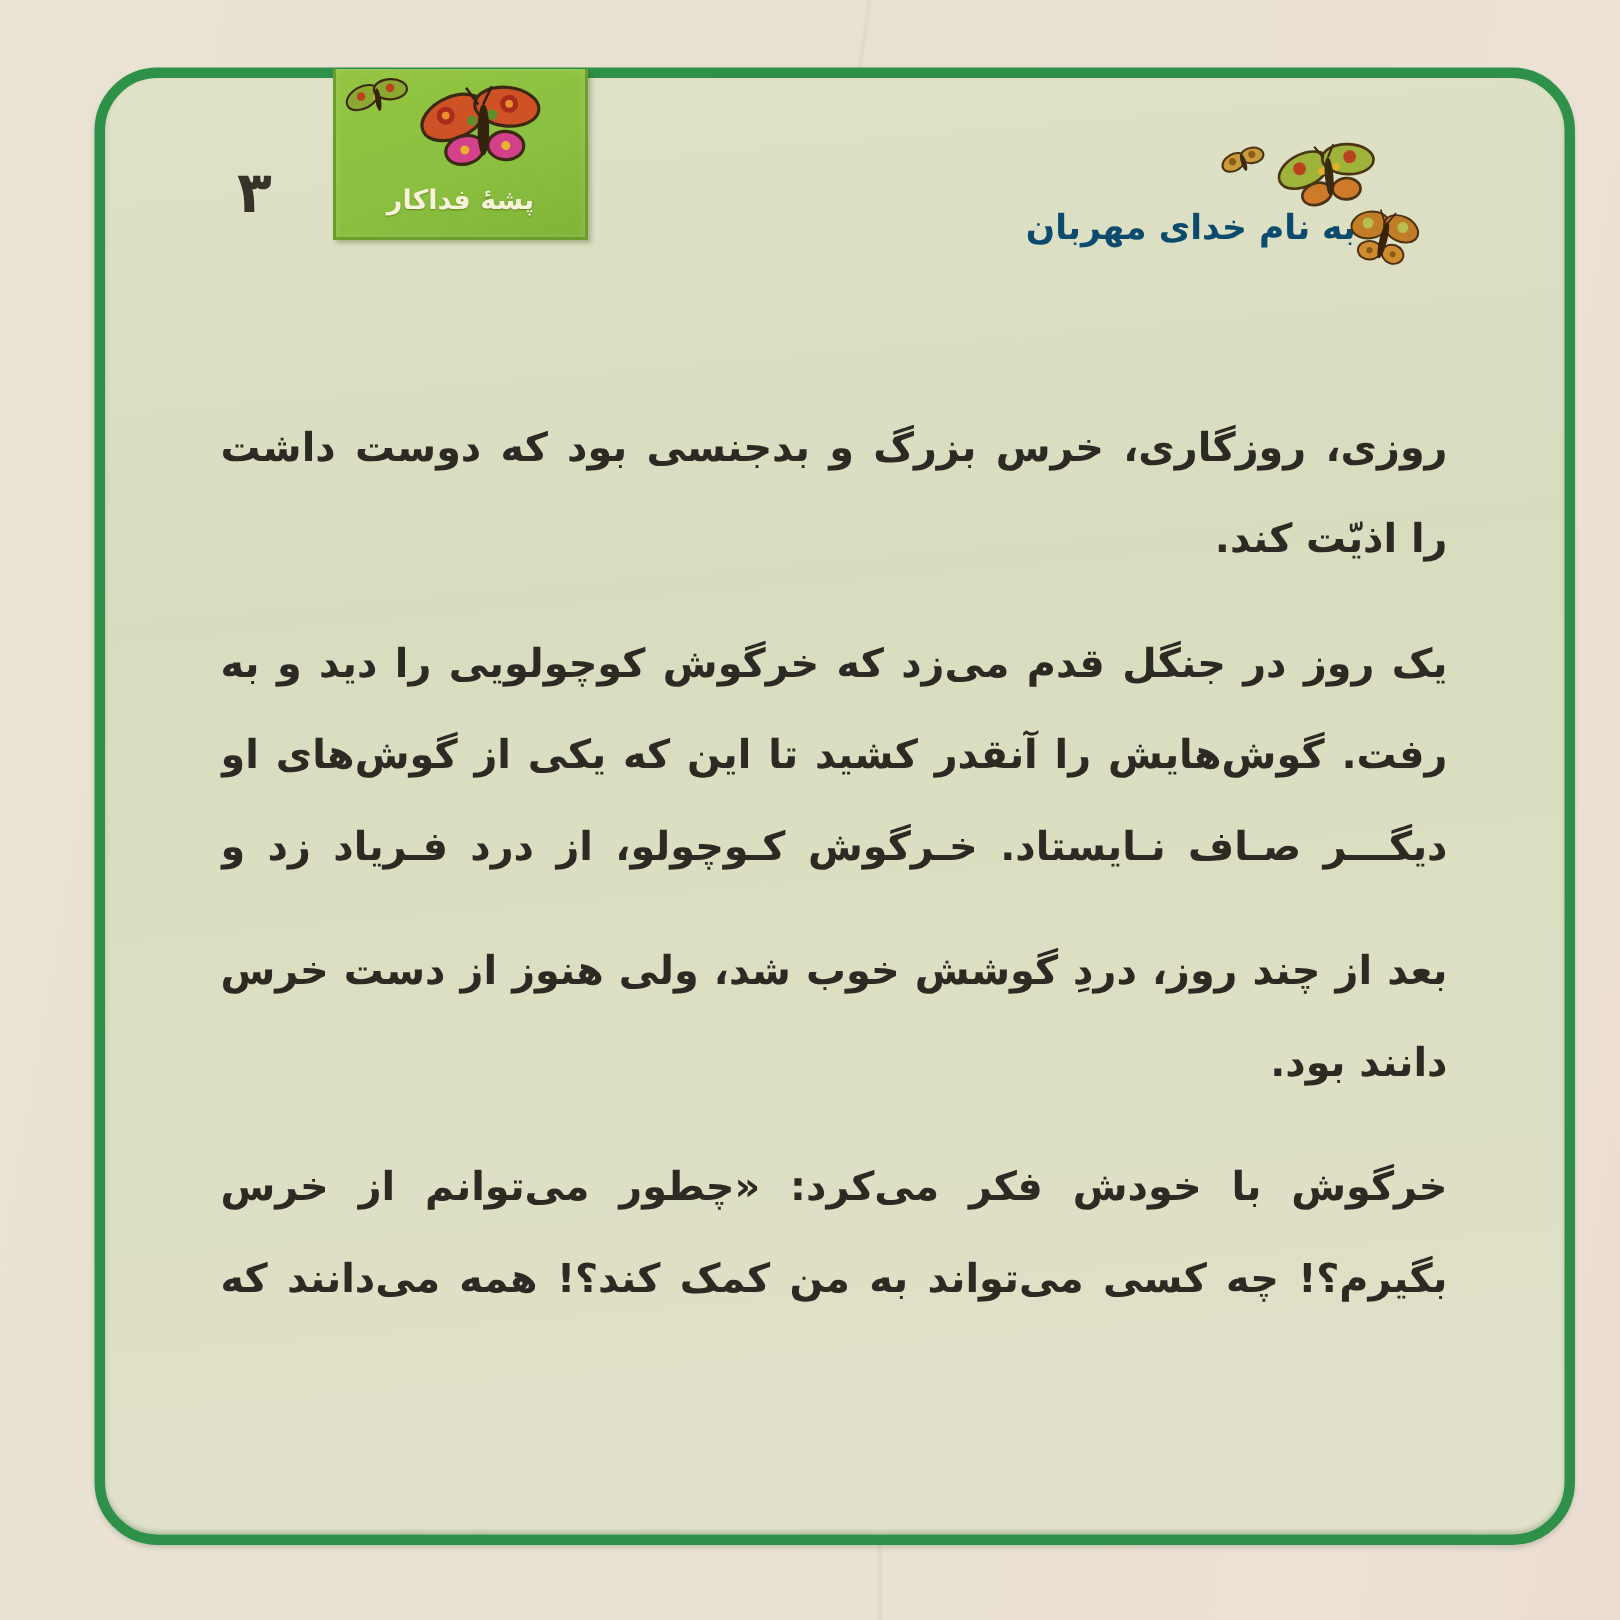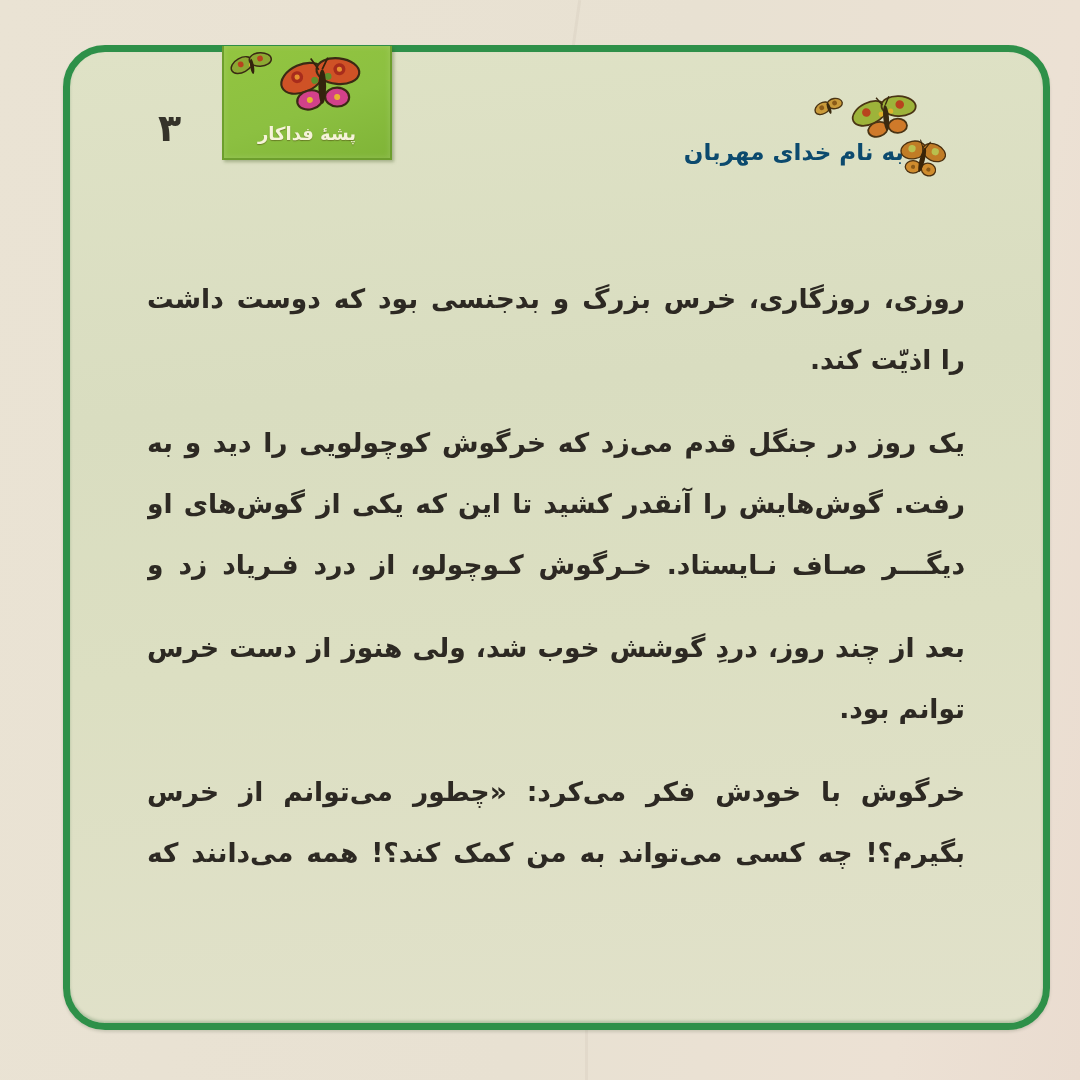--- a/index.html
+++ b/index.html
@@ -149,19 +149,19 @@
     <div class="line">روزی، روزگاری، خرس بزرگ و بدجنسی بود که دوست داشت حیوانات</div>
     <div class="line short">را اذیّت کند.</div>
   </div>
   <div class="para">
     <div class="line">یک روز در جنگل قدم می‌زد که خرگوش کوچولویی را دید و به طرف او</div>
     <div class="line">رفت. گوش‌هایش را آنقدر کشید تا این که یکی از گوش‌های او شکست و</div>
     <div class="line">دیگـــر صـاف نـایستاد. خـرگوش کـوچولو، از درد فـریاد زد و اشک از</div>
   </div>
   <div class="para">
     <div class="line">بعد از چند روز، دردِ گوشش خوب شد، ولی هنوز از دست خرس خیلی</div>
-    <div class="line short">توانم بود.</div>
+    <div class="line short">دانند بود.</div>
   </div>
   <div class="para">
     <div class="line">خرگوش با خودش فکر می‌کرد: «چطور می‌توانم از خرس بدجنس انتقام</div>
     <div class="line">بگیرم؟! چه کسی می‌تواند به من کمک کند؟! همه می‌دانند که خرس یکی</div>
   </div>
 </div>
 
 </body></html>

